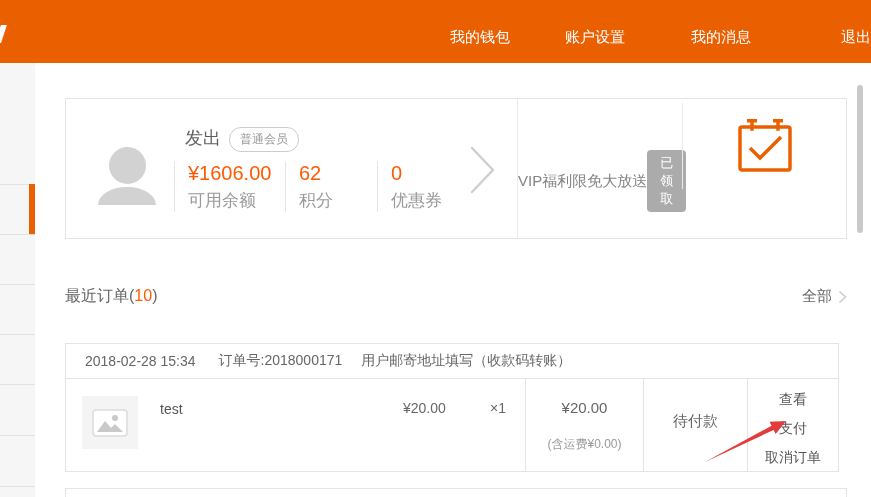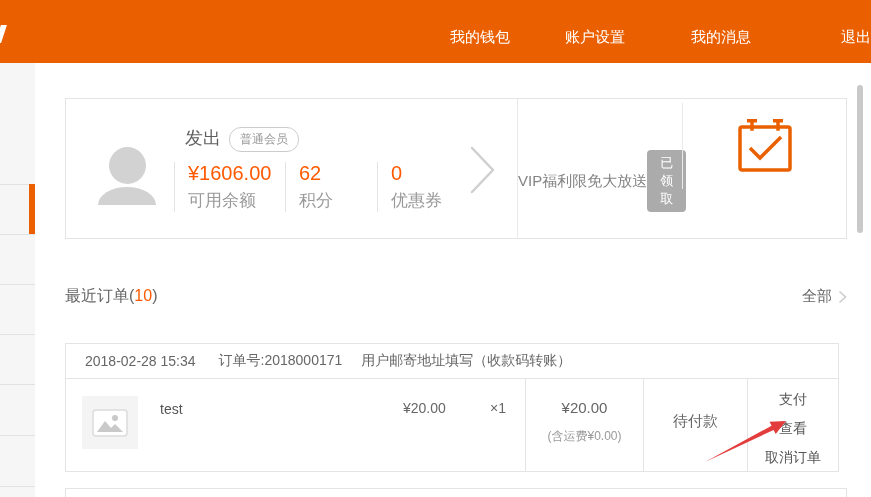--- a/index.html
+++ b/index.html
@@ -54,21 +54,21 @@
   .oh-orderno { margin-left:23px; }
   .oh-note { margin-left:19px; }
   .order-body { display:flex; height:92px; }
   .cell-product { position:relative; width:459px; }
   .thumb { position:absolute; left:16px; top:17px; width:56px; height:53px; background:#F4F4F4; display:flex; align-items:center; justify-content:center; cursor:pointer; }
   .prod-name { position:absolute; left:94px; top:22px; font-size:14px; color:#555; cursor:pointer; }
   .prod-price { position:absolute; left:337px; top:21px; font-size:14px; color:#666; }
   .prod-qty { position:absolute; left:424px; top:21px; font-size:14px; color:#666; }
   .cell-subtotal { width:118px; border-left:1px solid #E4E4E4; text-align:center; padding-top:20px; }
   .sub-total { font-size:15px; color:#666; }
-  .sub-ship { font-size:12px; color:#999; margin-top:12px; }
+  .sub-ship { font-size:12px; color:#999; margin-top:20px; }
   .cell-status { width:104px; border-left:1px solid #E4E4E4; text-align:center; padding-top:33px; font-size:15px; color:#666; }
   .cell-actions { flex:1; border-left:1px solid #E4E4E4; text-align:center; padding-top:6px; }
   .action-link { display:block; font-size:14px; color:#555; line-height:29px; cursor:pointer; }
   .order-block-next { position:absolute; left:65px; top:488px; width:782px; height:9px; border:1px solid #E4E4E4; border-bottom:none; background:#fff; }
   .red-arrow { position:absolute; left:698px; top:416px; pointer-events:none; }
 </style>
 </head>
 <body>
 
 <div class="header">
@@ -178,22 +178,22 @@
       <span class="prod-qty">×1</span>
     </div>
     <div class="cell-subtotal">
       <div class="sub-total">¥20.00</div>
       <div class="sub-ship">(含运费¥0.00)</div>
     </div>
     <div class="cell-status">
       <span>待付款</span>
     </div>
     <div class="cell-actions">
+      <span class="action-link">查看</span>
       <span class="action-link">支付</span>
-      <span class="action-link">查看</span>
       <span class="action-link">取消订单</span>
     </div>
   </div>
 </div>
 
 <div class="order-block-next"></div>
 
 <svg class="red-arrow" width="92" height="50" viewBox="0 0 92 50">
   <polygon points="88,5 77.7,17.9 75.6,13.9 7,46 73.6,9.7 71.5,5.7" fill="#E23C3C"></polygon>
 </svg>

